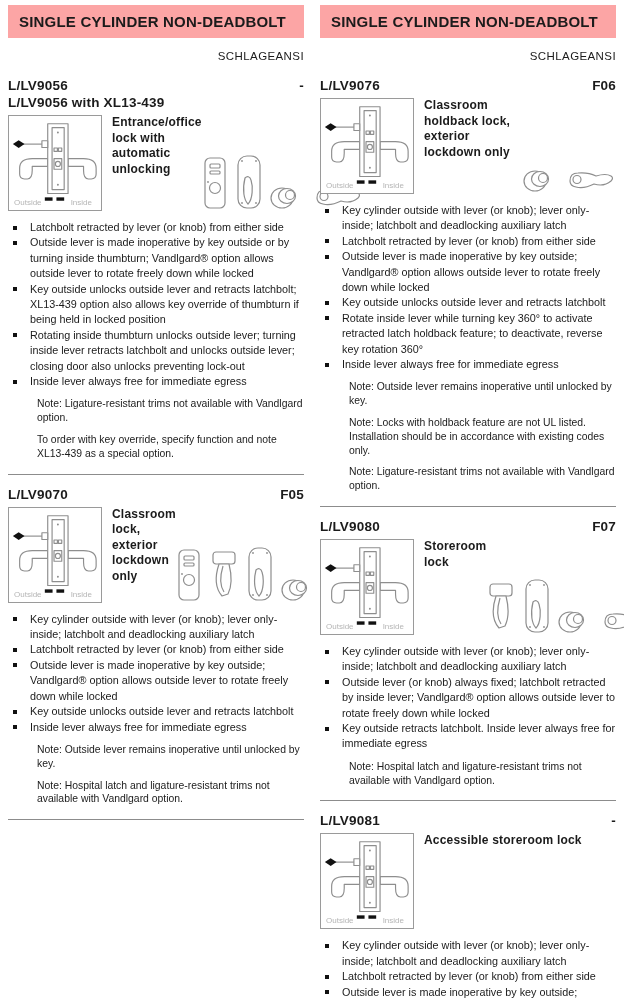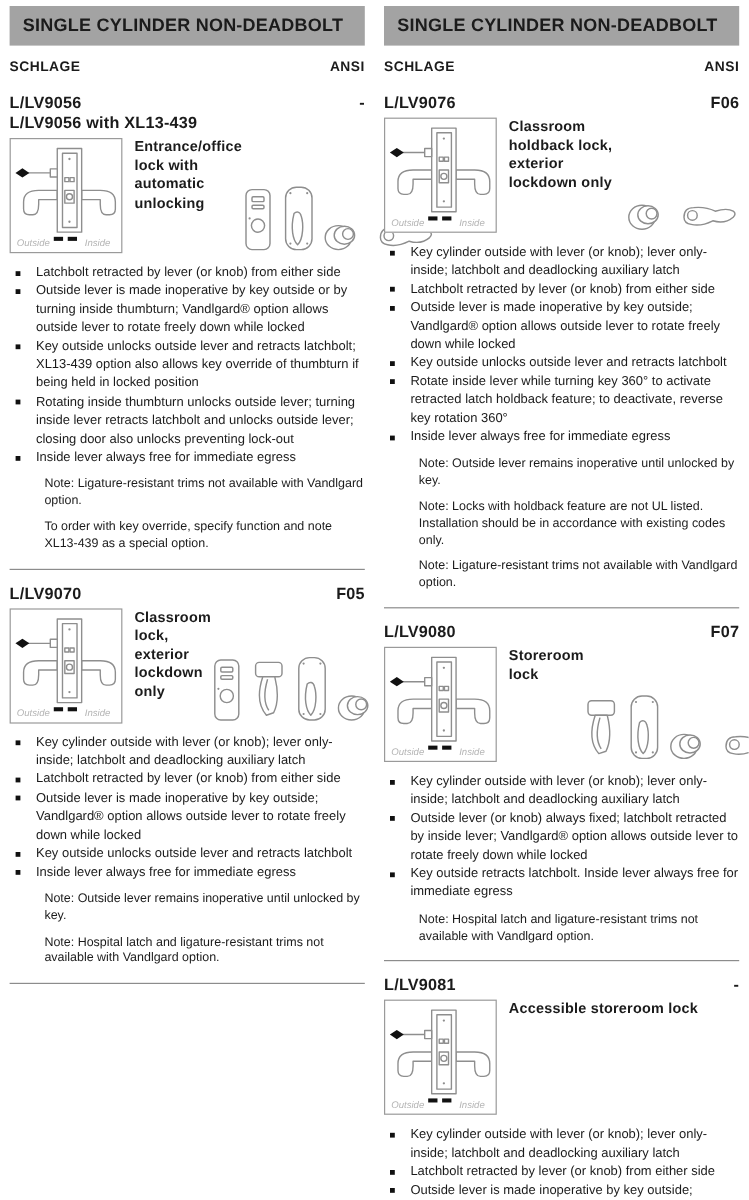--- a/index.html
+++ b/index.html
@@ -3,33 +3,33 @@
 <meta charset="utf-8">
 <style>
   html,body{margin:0;padding:0;background:#fff;}
   .page{
     width:624px;height:1000px;box-sizing:border-box;
     padding:5px 8px 0 8px;display:flex;gap:16px;overflow:hidden;
     font-family:"Liberation Sans",sans-serif;color:#1b1b1b;background:#fff;
   }
   .col{width:296px;flex:0 0 296px;}
   .banner{
-    background:#a3a3a3;height:33px;line-height:33px;padding-left:11px;
+    background:#fca5a5;height:33px;line-height:33px;padding-left:11px;
     font-size:15px;font-weight:bold;letter-spacing:.2px;white-space:nowrap;
   }
-  .brandrow{display:flex;justify-content:space-between;margin-top:12px;
-    font-size:11.5px;letter-spacing:.4px;font-weight:bold;}
+  .brandrow{display:flex;justify-content:flex-end;margin-top:12px;
+    font-size:11.5px;letter-spacing:.4px;}
   .sec-head{display:flex;justify-content:space-between;align-items:baseline;
     font-size:13.5px;font-weight:bold;margin-top:16px;letter-spacing:.2px;}
   .sec-head.tight{margin-top:12px;justify-content:space-between;}
   .code2{font-size:13.5px;font-weight:bold;margin-top:2px;letter-spacing:.2px;}
   .sec-body{display:flex;margin-top:5px;}
   .diagram{
     width:94px;height:96px;flex:0 0 94px;border:1.5px solid #9a9a9a;
-    position:relative;box-sizing:border-box;background:#fff;font-style:italic;
+    position:relative;box-sizing:border-box;background:#fff;
   }
   .diagram .lockart{position:absolute;left:0;top:0;}
   .diagram .lbl{position:absolute;bottom:3px;font-size:8px;color:#b5b5b5;}
   .diagram .lbl.out{left:5px;}
   .diagram .lbl.in{right:9px;}
   .sec-right{flex:1;display:flex;flex-direction:row;padding-left:10px;}
   .sec-title{font-size:12px;font-weight:bold;line-height:1.3;letter-spacing:.2px;}
   .trims{margin-top:auto;display:flex;align-items:flex-end;gap:7px;padding-bottom:1px;}
   .trim{display:block;}
   ul.bullets{margin:9px 0 0 0;padding:0;list-style:none;}

